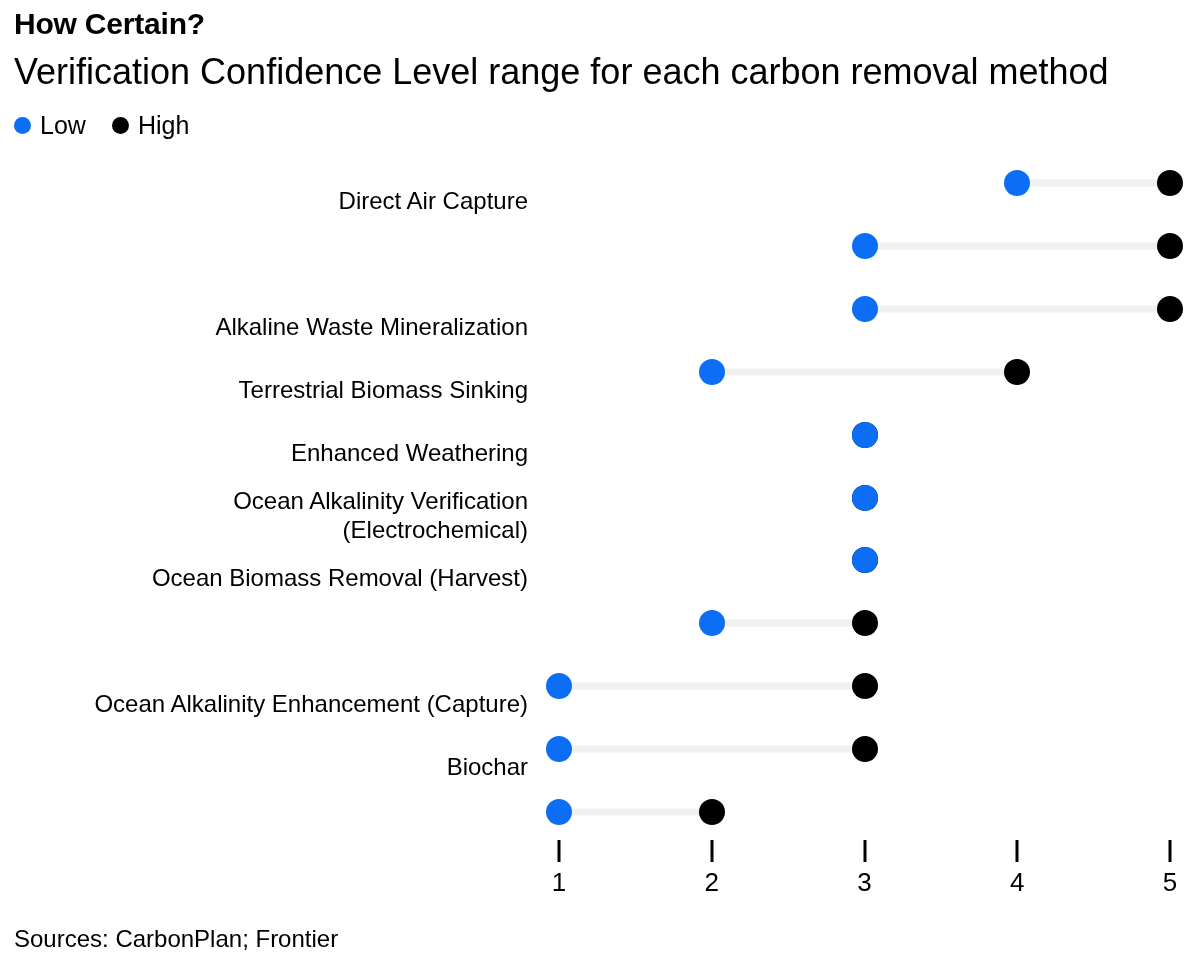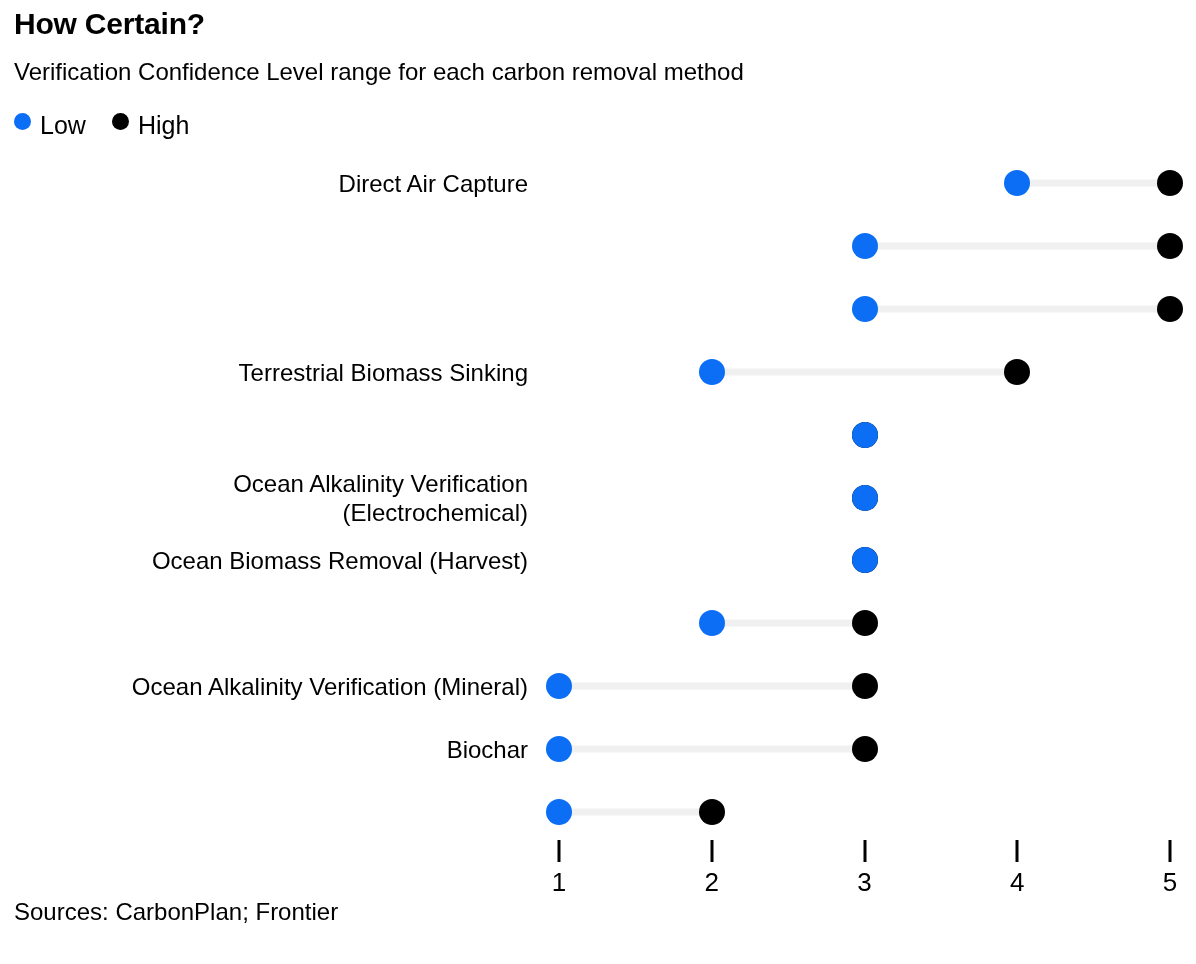--- a/index.html
+++ b/index.html
@@ -31,38 +31,39 @@
     font-size: 30px;
     font-weight: bold;
     letter-spacing: -0.2px;
     line-height: 36px;
     white-space: nowrap;
   }
   .chart-subtitle {
     position: absolute;
     left: 14px;
     top: 55px;
-    font-size: 24px;
+    font-size: 36px;
     font-weight: normal;
     line-height: 34px;
     white-space: nowrap;
   }
 
   
   .legend {
     position: absolute;
     left: 14px;
     top: 110px;
     height: 30px;
     display: flex;
     align-items: center;
     gap: 26px;
   }
   .legend-item {
     display: flex;
+    align-items: center;
     gap: 9px;
   }
   .legend-swatch {
     width: 17px;
     height: 17px;
     border-radius: 50%;
     display: block;
   }
   .legend-label {
     font-size: 25px;
@@ -81,20 +82,21 @@
 
   .row-label {
     position: absolute;
     right: 668px;           
     text-align: right;
     font-size: 24px;
     line-height: 29px;
     white-space: pre-line;
     transform: translateY(-50%);
     color: #000000;
+    margin-top: 17px;
   }
 
   .connector {
     position: absolute;
     height: 7px;
     background: #f0f0f0;
     transform: translateY(-50%);
     border-radius: 0;
   }
 
@@ -121,21 +123,21 @@
     font-size: 26px;
     line-height: 26px;
     transform: translateX(-50%);
     white-space: nowrap;
   }
 
   
   .chart-source {
     position: absolute;
     left: 14px;
-    top: 898px;
+    top: 925px;
     font-size: 24px;
     line-height: 28px;
     white-space: nowrap;
   }
 </style>
 </head>
 <body>
 
 <div id="chart-root">
 
@@ -155,40 +157,42 @@
     </div>
 
   <div class="plot" id="plot">
       <div class="row-label" style="top: 183px;">Direct Air Capture</div>
       <div class="connector" style="left: 1017.25px; width: 152.75px; top: 183px; background: rgb(240, 240, 240);"></div>
       <div class="dot dot-high" style="left: 1170px; top: 183px; background: rgb(0, 0, 0);"></div>
       <div class="dot dot-low" style="left: 1017.25px; top: 183px; background: rgb(11, 110, 245);"></div>
       <div class="connector" style="left: 864.5px; width: 305.5px; top: 245.9px; background: rgb(240, 240, 240);"></div>
       <div class="dot dot-high" style="left: 1170px; top: 245.9px; background: rgb(0, 0, 0);"></div>
       <div class="dot dot-low" style="left: 864.5px; top: 245.9px; background: rgb(11, 110, 245);"></div>
+      <div class="row-label" style="top: 308.8px;">Alkaline Waste Mineralization</div>
       <div class="connector" style="left: 864.5px; width: 305.5px; top: 308.8px; background: rgb(240, 240, 240);"></div>
       <div class="dot dot-high" style="left: 1170px; top: 308.8px; background: rgb(0, 0, 0);"></div>
       <div class="dot dot-low" style="left: 864.5px; top: 308.8px; background: rgb(11, 110, 245);"></div>
       <div class="row-label" style="top: 371.7px;">Terrestrial Biomass Sinking</div>
       <div class="connector" style="left: 711.75px; width: 305.5px; top: 371.7px; background: rgb(240, 240, 240);"></div>
       <div class="dot dot-high" style="left: 1017.25px; top: 371.7px; background: rgb(0, 0, 0);"></div>
       <div class="dot dot-low" style="left: 711.75px; top: 371.7px; background: rgb(11, 110, 245);"></div>
+      <div class="row-label" style="top: 434.6px;">Enhanced Weathering</div>
       <div class="dot dot-high" style="left: 864.5px; top: 434.6px; background: rgb(0, 0, 0);"></div>
       <div class="dot dot-low" style="left: 864.5px; top: 434.6px; background: rgb(11, 110, 245);"></div>
       <div class="row-label" style="top: 497.5px;">Ocean Alkalinity Verification
 (Electrochemical)</div>
       <div class="dot dot-high" style="left: 864.5px; top: 497.5px; background: rgb(0, 0, 0);"></div>
       <div class="dot dot-low" style="left: 864.5px; top: 497.5px; background: rgb(11, 110, 245);"></div>
       <div class="row-label" style="top: 560.4px;">Ocean Biomass Removal (Harvest)</div>
       <div class="dot dot-high" style="left: 864.5px; top: 560.4px; background: rgb(0, 0, 0);"></div>
       <div class="dot dot-low" style="left: 864.5px; top: 560.4px; background: rgb(11, 110, 245);"></div>
       <div class="connector" style="left: 711.75px; width: 152.75px; top: 623.3px; background: rgb(240, 240, 240);"></div>
       <div class="dot dot-high" style="left: 864.5px; top: 623.3px; background: rgb(0, 0, 0);"></div>
       <div class="dot dot-low" style="left: 711.75px; top: 623.3px; background: rgb(11, 110, 245);"></div>
-      <div class="row-label" style="top: 686.2px;">Ocean Alkalinity Verification (Mineral)</div>
+      <div class="row-label" style="top: 686.2px;">Ocean Alkalinity Enhancement (Capture)</div>
       <div class="connector" style="left: 559px; width: 305.5px; top: 686.2px; background: rgb(240, 240, 240);"></div>
       <div class="dot dot-high" style="left: 864.5px; top: 686.2px; background: rgb(0, 0, 0);"></div>
       <div class="dot dot-low" style="left: 559px; top: 686.2px; background: rgb(11, 110, 245);"></div>
       <div class="row-label" style="top: 749.1px;">Biochar</div>
       <div class="connector" style="left: 559px; width: 305.5px; top: 749.1px; background: rgb(240, 240, 240);"></div>
       <div class="dot dot-high" style="left: 864.5px; top: 749.1px; background: rgb(0, 0, 0);"></div>
       <div class="dot dot-low" style="left: 559px; top: 749.1px; background: rgb(11, 110, 245);"></div>
       <div class="connector" style="left: 559px; width: 152.75px; top: 812px; background: rgb(240, 240, 240);"></div>
       <div class="dot dot-high" style="left: 711.75px; top: 812px; background: rgb(0, 0, 0);"></div>
       <div class="dot dot-low" style="left: 559px; top: 812px; background: rgb(11, 110, 245);"></div>

